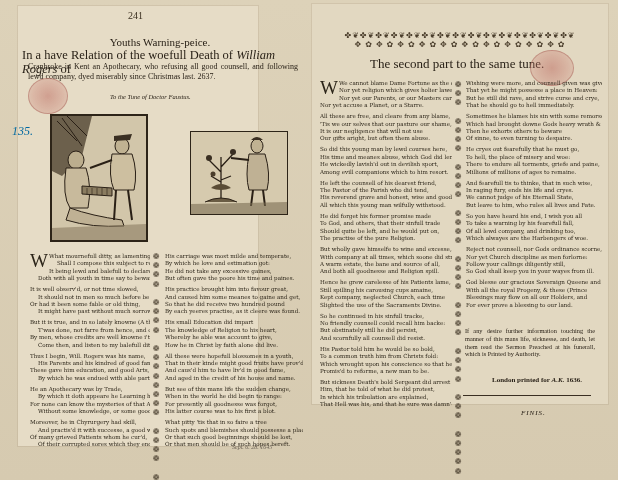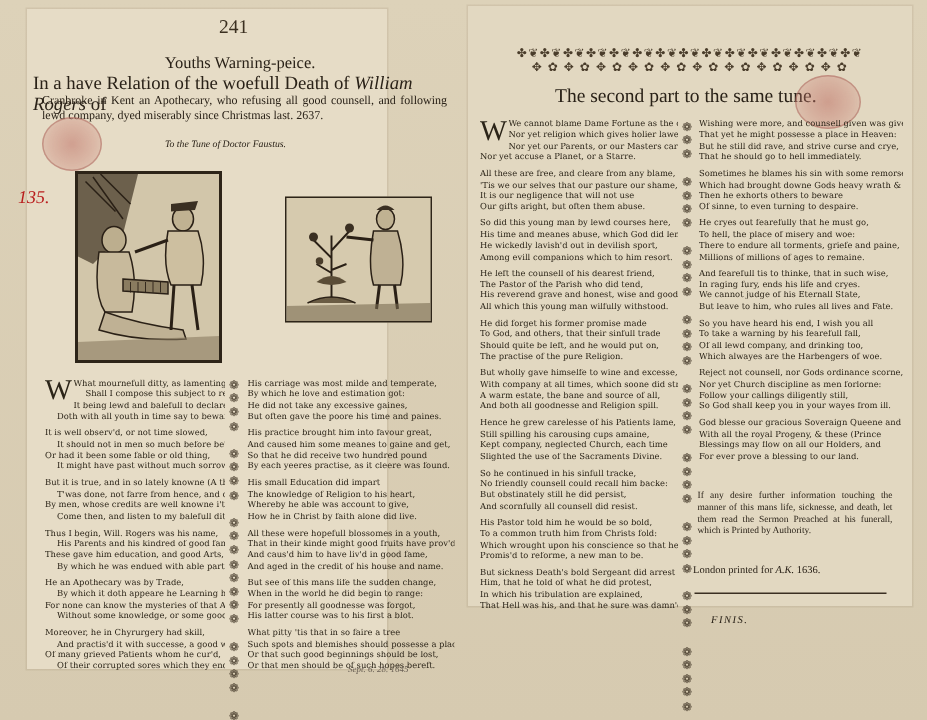--- a/index.html
+++ b/index.html
@@ -13,32 +13,32 @@
   .bg-mat { position: absolute; inset: 0; background: linear-gradient(180deg,#ddd2b9 0%, #d6cab0 100%); }
   .sheet {
     position: absolute;
     background: #e6dcc6;
     box-shadow: 0 0 0 1px rgba(120,100,70,0.12);
   }
   .left { left: 18px; top: 6px; width: 240px; height: 440px; }
   .right { left: 312px; top: 4px; width: 296px; height: 400px; background: #e2d8c1; }
 
   .abs { position: absolute; }
-  .folio { left: 146px; top: 10px; font-size: 13px; color: #3b3020; }
+  .folio { left: 128px; top: 10px; font-size: 10px; color: #3b3020; }
   .ltitle { left: 30px; top: 36px; width: 260px; text-align: center; font-size: 11px; }
   .lhead { left: 22px; top: 48px; width: 278px; font-size: 12.5px; line-height: 14px; }
   .lhead i { font-style: italic; }
   .lsub { left: 28px; top: 62px; width: 270px; font-size: 8px; line-height: 9.5px; text-align: justify; }
   .tune { left: 110px; top: 93px; font-size: 6.5px; font-style: italic; }
   .stamp {
     width: 38px; height: 34px; border-radius: 50%;
     background: radial-gradient(circle, rgba(190,110,100,0.55) 0%, rgba(200,120,110,0.35) 60%, rgba(200,140,130,0.15) 100%);
     border: 1px solid rgba(170,100,90,0.5);
   }
-  .shelf { left: 12px; top: 124px; font-size: 12px; font-style: italic; color: #b91c1c; }
+  .shelf { left: 12px; top: 124px; font-size: 12px; font-style: italic; color: #0369a1; }
 
   .woodcut { border: 2px solid #2d2418; overflow: hidden; background: #cfc3a8; }
   .wc1 { left: 50px; top: 114px; width: 94px; height: 124px; }
   .wc2 { left: 190px; top: 131px; width: 96px; height: 82px; border-width: 1px; }
 
   .col { font-family: "DejaVu Serif", serif; font-size: 5.6px; line-height: 7.4px; color: #2b2418; }
   .stanza { margin-bottom: 3.6px; }
   .stanza div { white-space: nowrap; overflow: hidden; }
   .ind { padding-left: 8px; }
   .dropcap { float: left; font-size: 19px; line-height: 16px; margin-right: 1px; font-family: "Liberation Serif", serif; }
@@ -301,17 +301,17 @@
   </div>
   <div class="stanza">
     <div>God blesse our gracious Soveraign Queene and</div>
     <div>With all the royal Progeny, &amp; these (Prince</div>
     <div>Blessings may flow on all our Holders, and</div>
     <div>For ever prove a blessing to our land.</div>
   </div>
 </div>
 
 <div class="abs infotext" style="left:465px;top:327px;">If any desire further information touching the manner of this mans life, sicknesse, and death, let them read the Sermon Preached at his funerall, which is Printed by Authority.</div>
-<div class="abs imprint" style="left:462px;top:376px;">
+<div class="abs imprint" style="left:492px;top:376px;font-weight:bold;">
   <span>London printed for </span><i>A.K.</i><span> 1636.</span>
 </div>
 <div class="abs rule" style="left:463px;top:395px;width:128px;"></div>
-<div class="abs finis" style="left:474px;top:409px;">FINIS.</div>
+<div class="abs finis" style="left:521px;top:409px;">FINIS.</div>
 
 </body></html>

